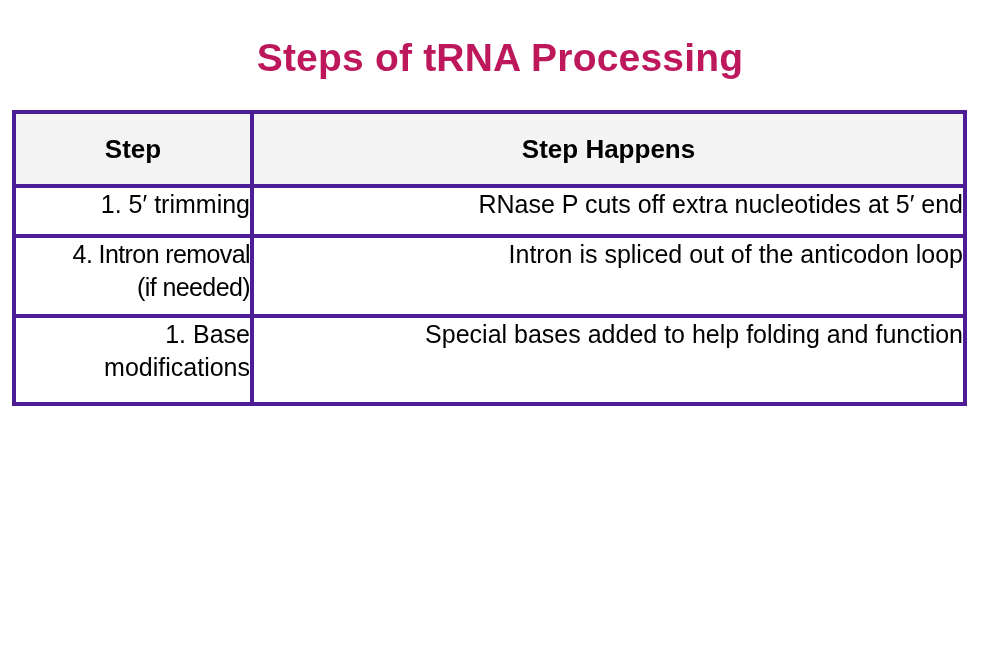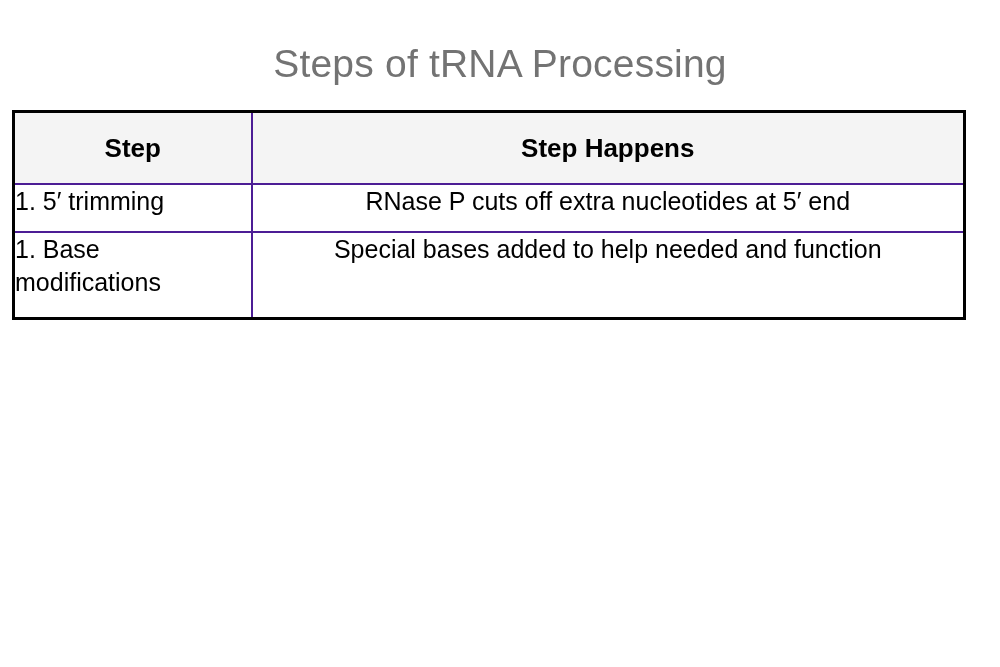--- a/index.html
+++ b/index.html
@@ -21,29 +21,29 @@
     position: relative;
     width: 1000px;
     height: 667px;
     background: #ffffff;
     box-sizing: border-box;
   }
 
   .slide-title {
     position: absolute;
     left: 0;
-    top: 40px;
+    top: 34px;
     width: 1000px;
     text-align: center;
     font-family: "Liberation Sans", sans-serif;
-    font-weight: normal;
+    font-weight: bold;
     font-size: 39px;
     line-height: 48px;
     letter-spacing: 0.2px;
-    color: #737373;
+    color: #be185d;
   }
 
   .table-wrap {
     position: absolute;
     left: 12px;
     top: 110px;
     width: 951px;
   }
 
   table.steps-table {
@@ -52,49 +52,49 @@
     table-layout: fixed;
     background: #ffffff;
     border: 3px solid #000000;
   }
 
   table.steps-table col.col-step  { width: 238px; }
   table.steps-table col.col-what  { width: 713px; }
 
   table.steps-table th,
   table.steps-table td {
-    border: 2px solid #4c1d95;
+    border: 4px solid #4c1d95;
     padding: 0;
     vertical-align: top;
     color: #000000;
   }
 
   
   tr.header-row th {
     background: #f4f4f4;
     height: 70px;
     vertical-align: middle;
     text-align: center;
     font-family: "Liberation Sans", sans-serif;
     font-weight: bold;
     font-size: 26px;
     line-height: 30px;
   }
 
   
   td.cell-step {
-    text-align: left;
+    text-align: right;
     font-size: 25px;
     line-height: 33px;
     padding: 11px 4px 10px 4px;
     white-space: pre-line;
   }
 
   td.cell-what {
-    text-align: center;
+    text-align: right;
     font-size: 25px;
     line-height: 33px;
     padding: 11px 10px 10px 15px;
   }
 
   
   tr.row-3 td.cell-step,
   tr.row-4 td.cell-step {
     letter-spacing: -0.6px;
   }
@@ -120,22 +120,27 @@
         <tr class="header-row">
           <th>Step</th>
           <th>Step Happens</th>
         </tr>
       </thead>
       <tbody>
         <tr class="row-1">
           <td class="cell-step">1. 5′ trimming</td>
           <td class="cell-what">RNase P cuts off extra nucleotides at 5′ end</td>
         </tr>
+        <tr class="row-4">
+          <td class="cell-step">4. Intron removal
+(if needed)</td>
+          <td class="cell-what">Intron is spliced out of the anticodon loop</td>
+        </tr>
         <tr class="row-5">
           <td class="cell-step">1. Base
 modifications</td>
-          <td class="cell-what">Special bases added to help needed and function</td>
+          <td class="cell-what">Special bases added to help folding and function</td>
         </tr>
       </tbody>
     </table>
   </div>
 
 </div>
 
 </body></html>

